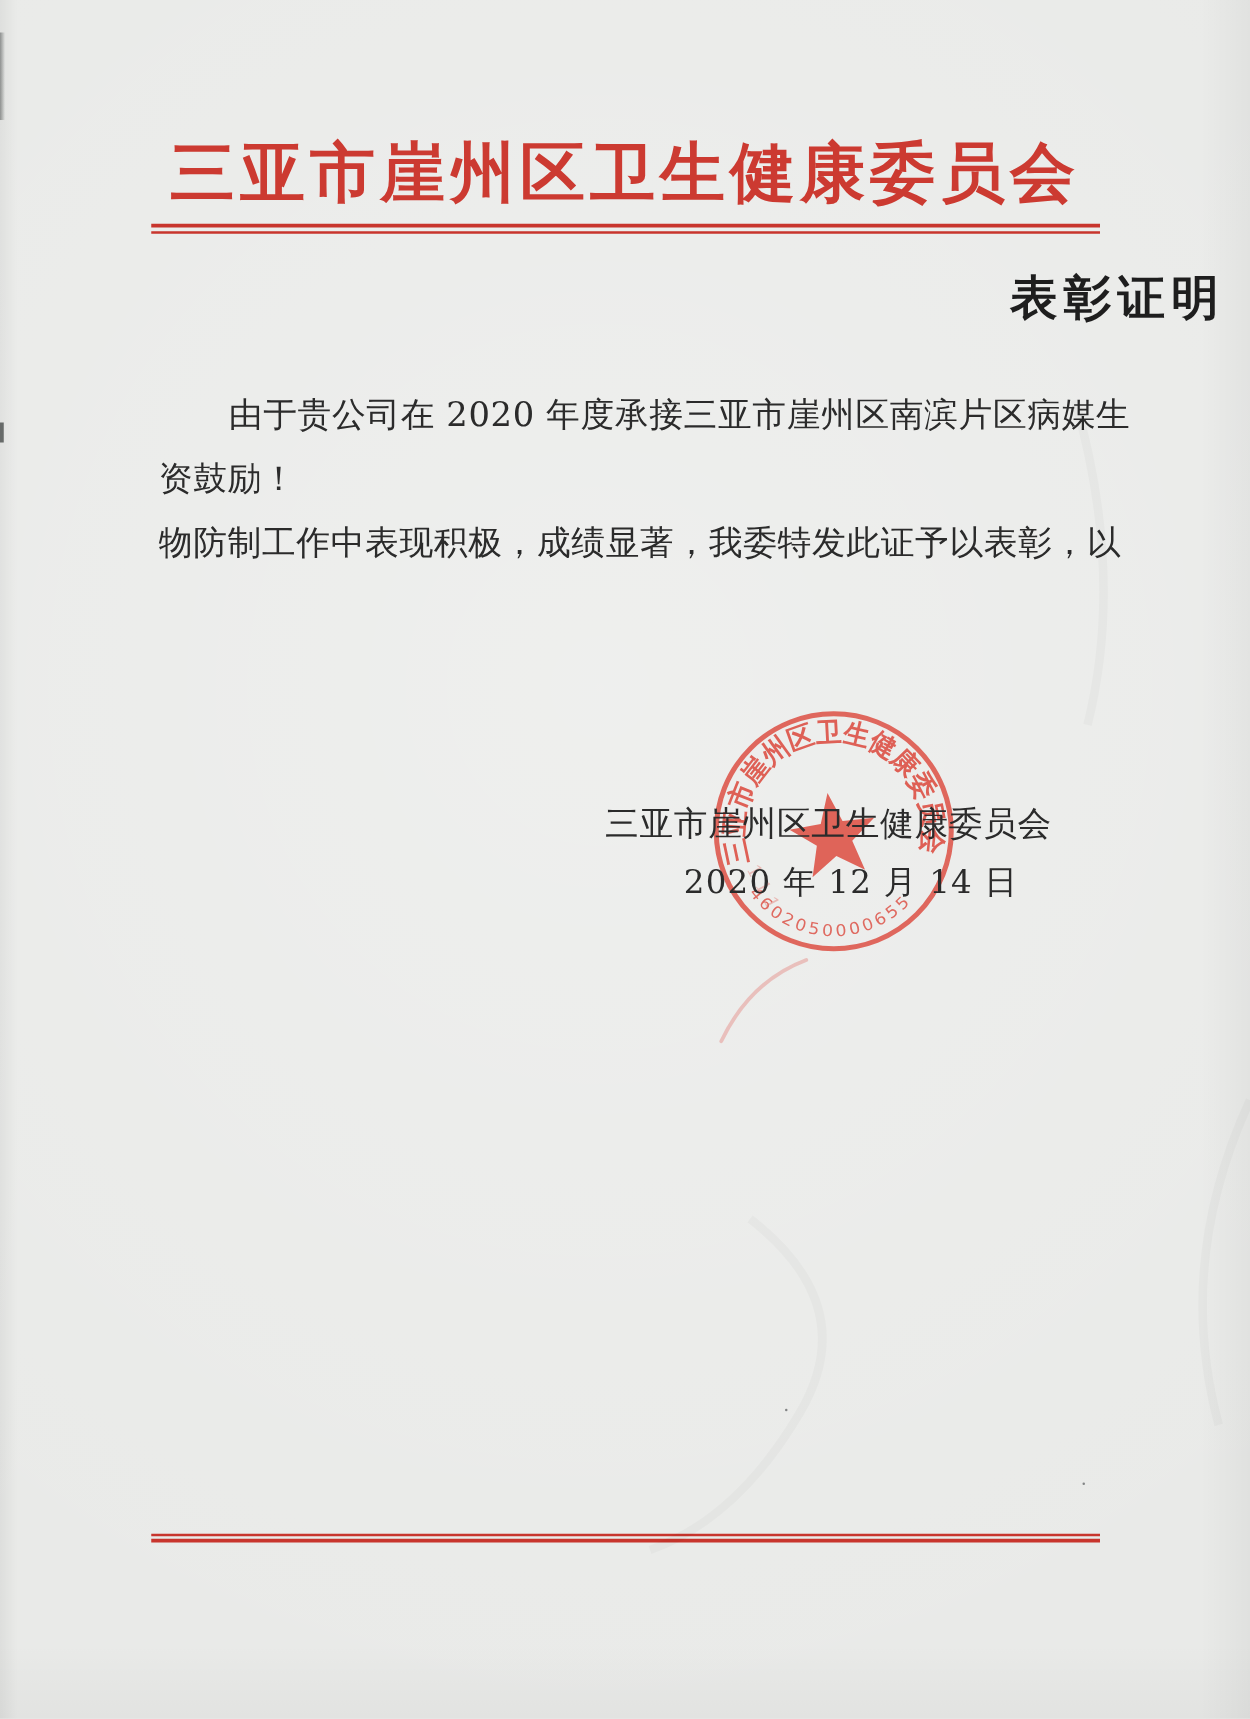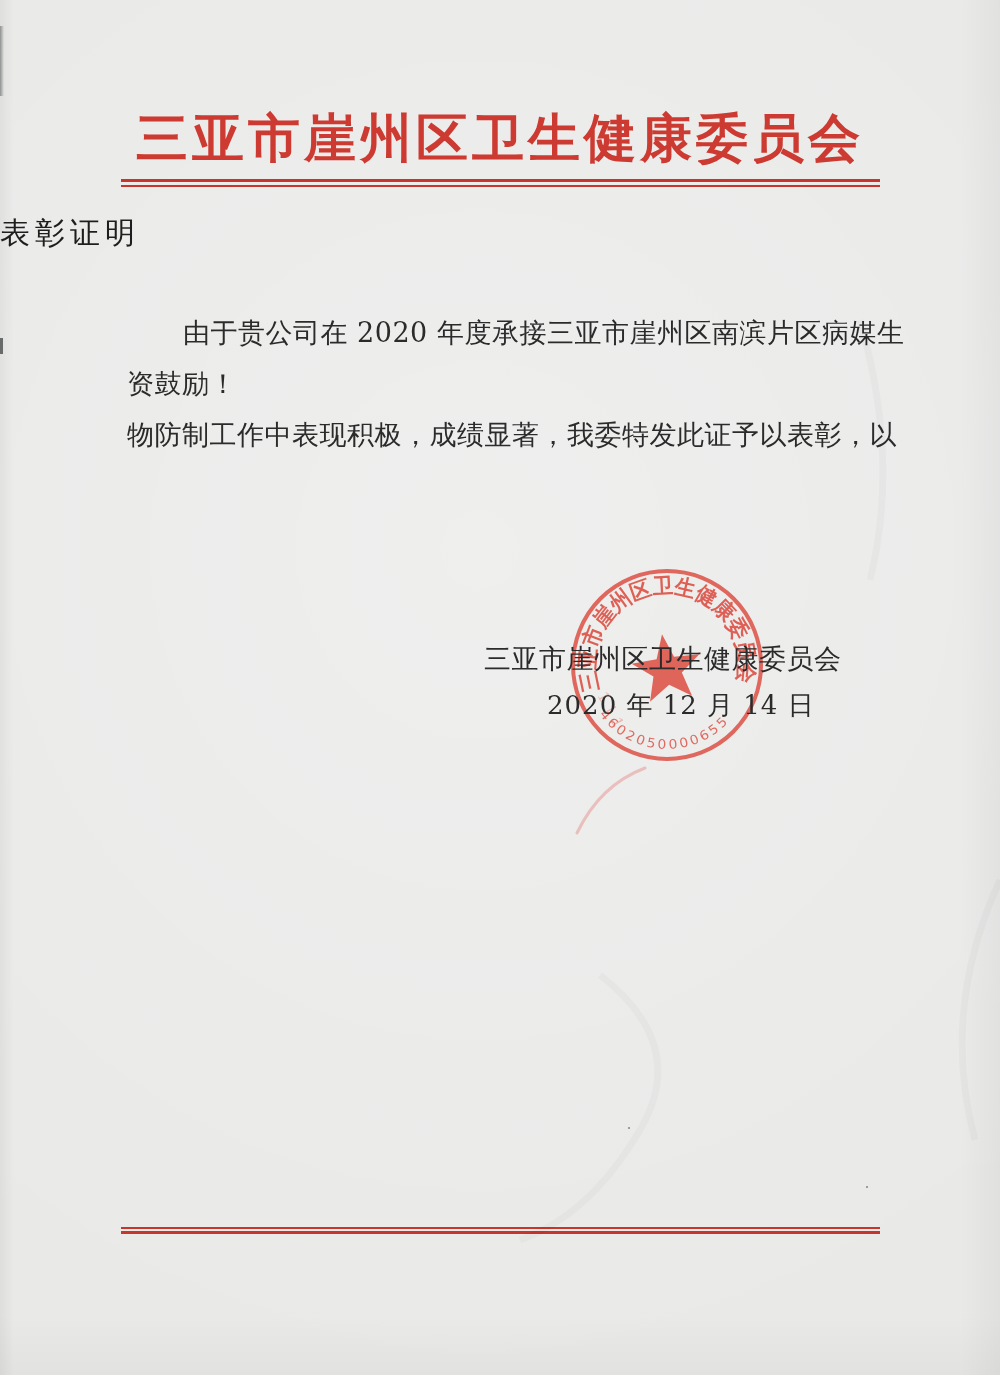--- a/index.html
+++ b/index.html
@@ -39,22 +39,22 @@
   .rule-bottom{top:1227px;}
   .rule .bar-a{height:3px;background:var(--rule_red);}
   .rule .bar-gap{height:3px;}
   .rule .bar-b{height:2px;background:var(--rule_red);}
   .rule-bottom .bar-a{height:2px;}
   .rule-bottom .bar-gap{height:2px;}
   .rule-bottom .bar-b{height:3px;}
   
   .doc-title{
     position:absolute;top:213px;left:0;width:980px;
-    text-align:left;
-    font-size:30px;font-weight:normal;letter-spacing:5px;
+    text-align:right;
+    font-size:38px;font-weight:bold;letter-spacing:5px;
     color:#1e1e1e;
   }
   
   .body-block{
     position:absolute;top:311px;left:127px;width:760px;
     font-size:27px;color:var(--text_black);
     font-weight:normal;
   }
   .body-line{height:51px;line-height:44px;letter-spacing:0.5px;white-space:nowrap;}
   .body-line.indent{padding-left:56px;}

